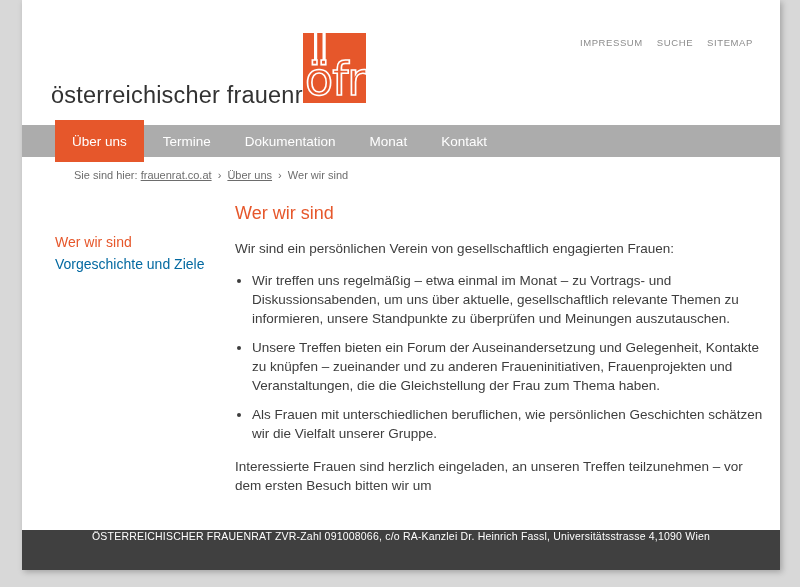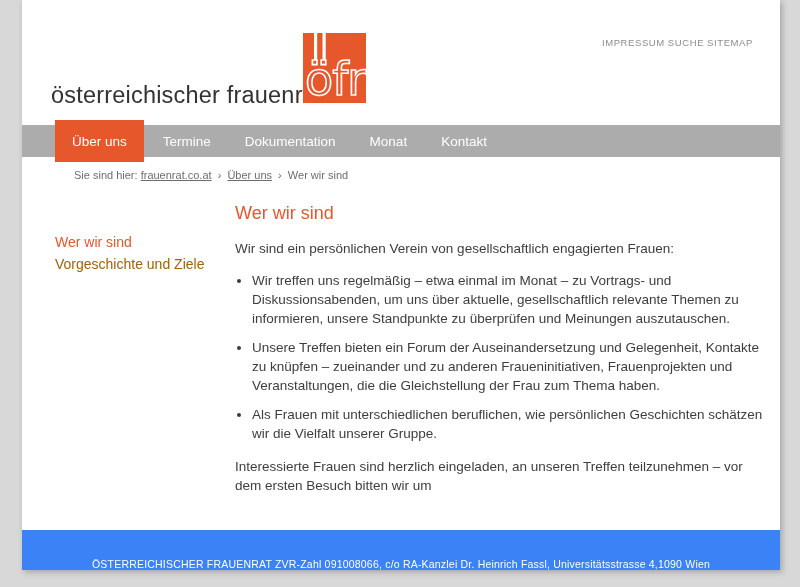--- a/index.html
+++ b/index.html
@@ -27,21 +27,21 @@
     color: #323232; letter-spacing: 0.2px;
     font-weight: 400;
   }
   .logo {
     position: absolute; left: 281px; top: 33px;
     width: 63px; height: 70px; display: block;
   }
   .top-links {
     position: absolute; right: 27px; top: 37px;
     font-size: 9.5px; letter-spacing: 0.6px;
-    color: #8c8c8c; display: flex; gap: 3px;
+    color: #8c8c8c; display: flex; gap: 14px;
   }
   .top-links a { color: #8c8c8c; text-decoration: none; cursor: pointer; }
 
   
   .nav {
     flex: 0 0 auto;
     height: 32px; background: #acacac;
     display: flex; align-items: center;
     padding-left: 33px;
     position: relative; z-index: 2;
@@ -63,38 +63,38 @@
     padding: 12px 0 0 52px;
     font-size: 11px; color: #6d6d6d;
   }
   .breadcrumb a { color: #6d6d6d; text-decoration: underline; cursor: pointer; }
   .breadcrumb .sep { margin: 0 3px; }
 
   
   .content { flex: 1 1 auto; display: flex; padding-left: 33px; overflow: hidden; }
   .sidebar { width: 180px; flex: 0 0 auto; padding-top: 50px; }
   .sidebar-item {
-    font-size: 14px; line-height: 22px; color: #a16207; cursor: pointer;
+    font-size: 14px; line-height: 22px; color: #0369a1; cursor: pointer;
   }
   .sidebar-item.active { color: #e6572b; }
 
   .main { flex: 1 1 auto; padding: 22px 14px 0 0; max-width: 545px; color: #3d3d3d; }
   .main h1 {
     color: #e6572b; font-size: 18px; font-weight: 400;
     line-height: 20px; margin-bottom: 16px;
   }
   .main p { font-size: 13.5px; line-height: 19px; margin-bottom: 13px; }
   .main p.bold { font-weight: 700; color: #333333; }
   .main ul { margin: 0 0 14px 0; padding-left: 17px; }
   .main li { font-size: 13.5px; line-height: 19px; margin-bottom: 10px; }
 
   
   .footer {
-    flex: 0 0 auto; height: 40px; background: #3b82f6;
-    display: flex; align-items: flex-end; justify-content: center;
+    flex: 0 0 auto; height: 40px; background: #404040;
+    display: flex; align-items: flex-start; justify-content: center;
     color: #ffffff; font-size: 10.5px; letter-spacing: 0.2px; margin-top: 16px;
   }
 </style>
 </head>
 <body>
 
 <div class="page">
 
   <div class="header">
     <div class="wordmark">österreichischer frauenrat</div>

